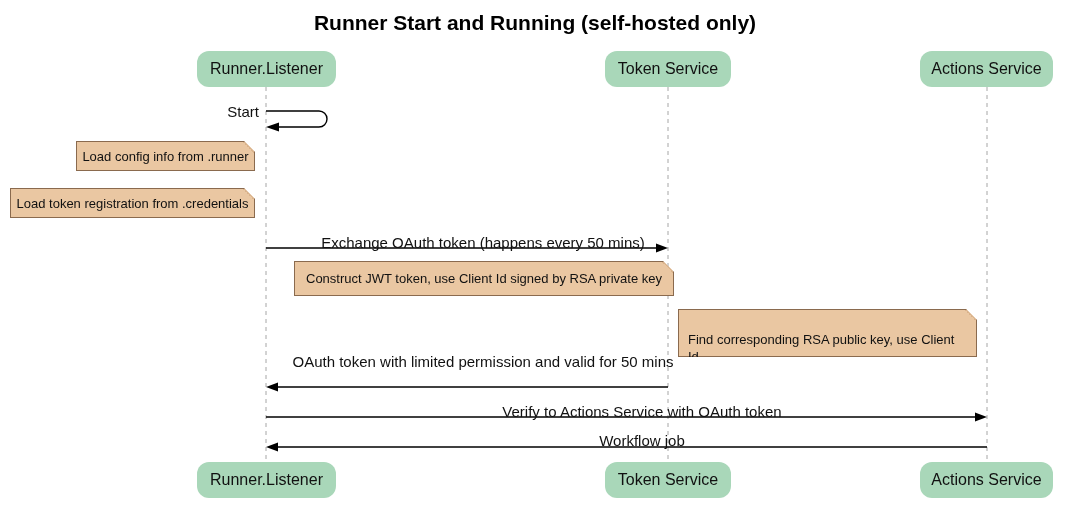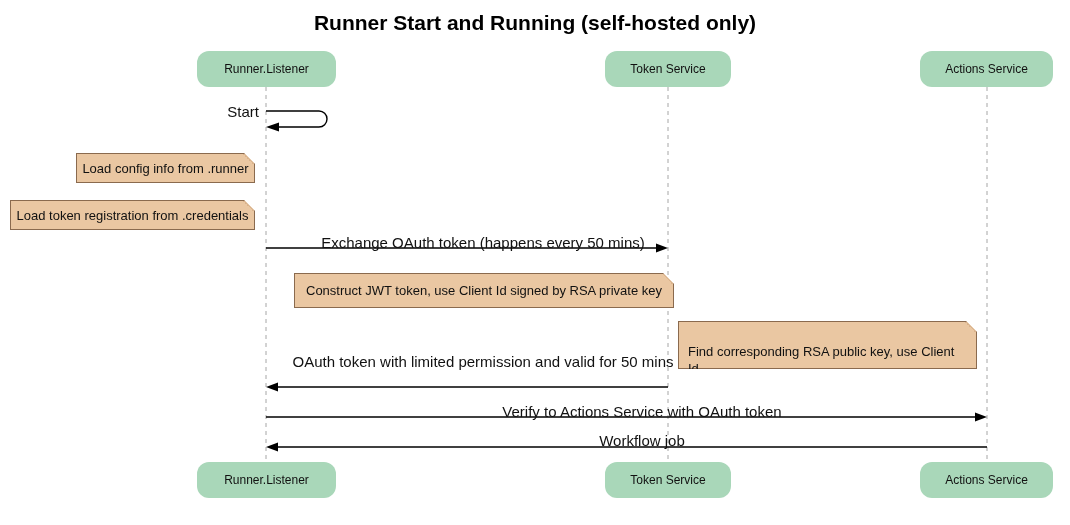--- a/index.html
+++ b/index.html
@@ -13,36 +13,35 @@
   }
   .title{
     position:absolute;left:0;top:11px;width:1070px;
     text-align:center;font-size:21px;font-weight:bold;color:#000;
   }
   svg.connectors{position:absolute;left:0;top:0;}
   .participant{
     position:absolute;height:36px;
     background:#A9D7B9;border-radius:12px;
     display:flex;align-items:center;justify-content:center;
-    font-size:12px;color:#111;
+    font-size:16px;color:#111;
   }
   .msg-label{
     position:absolute;font-size:15px;color:#111;white-space:nowrap;
   }
   .msg-label.centered{transform:translateX(-50%);padding-left:32px;}
   .note{
     position:absolute;
     background:#EAC7A2;
     border:1px solid #8A6A4E;
     clip-path:polygon(0 0, calc(100% - 11px) 0, 100% 11px, 100% 100%, 0 100%);
     font-size:13px;color:#111;
     display:flex;align-items:center;justify-content:center;
     white-space:nowrap;
     box-sizing:border-box;
-    margin-top:12px;
   }
   .note::before{
     content:"";position:absolute;top:0;right:0;width:11px;height:11px;
     background:linear-gradient(to bottom left,#8A6A4E 0 6%,#d9b28b 6% 50%,#EAC7A2 50%);
   }
   .note.multiline{
     display:block;white-space:normal;
     padding:21px 9px;line-height:17px;text-align:left;
   }
 </style>

